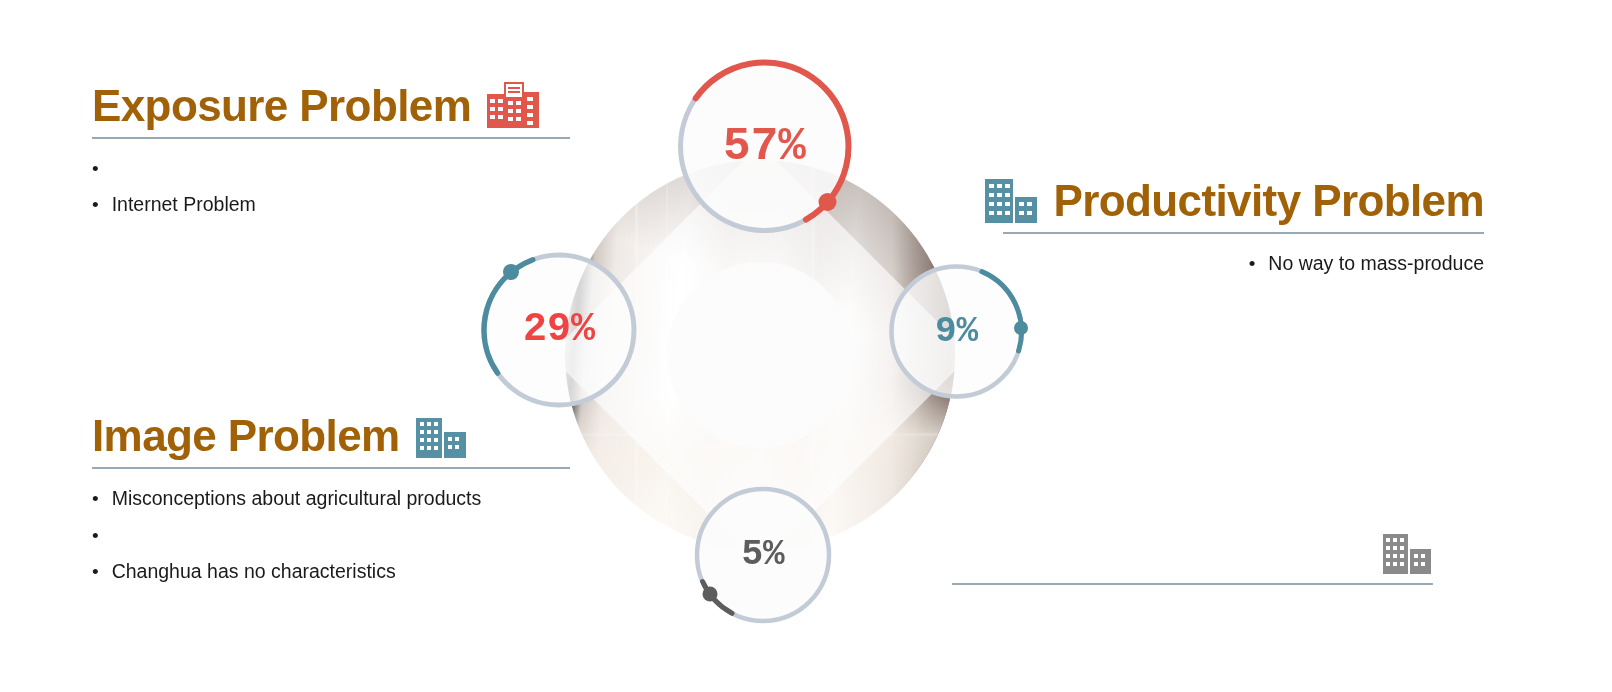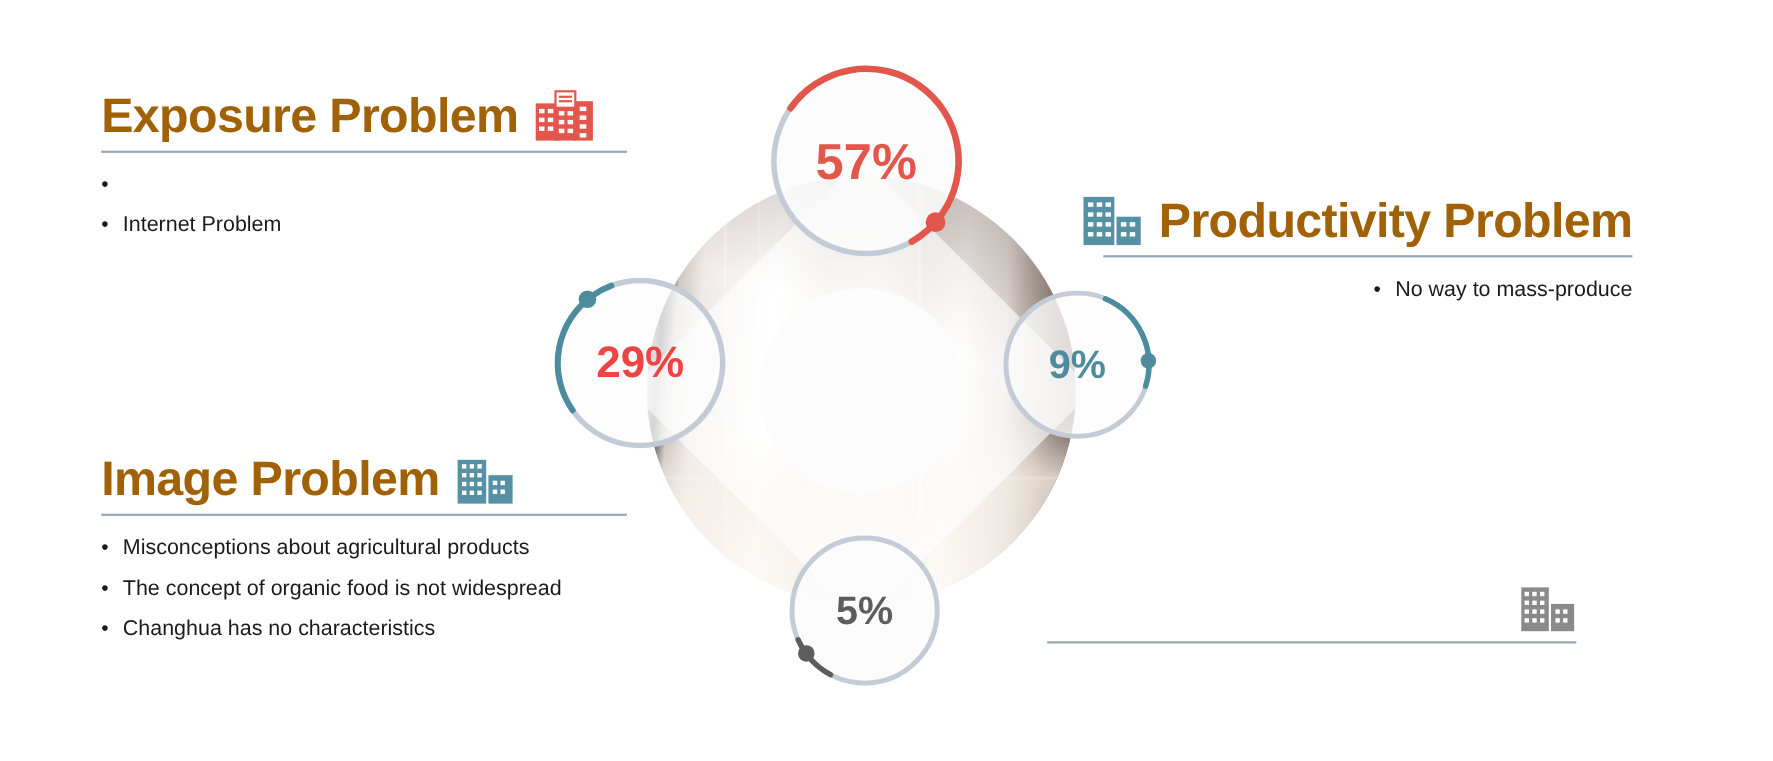--- a/index.html
+++ b/index.html
@@ -72,24 +72,25 @@
   #block-image        { left: 92px;  top: 414px; width: 478px; }
   #block-productivity { left: 1003px; top: 165px; width: 481px; margin-top: 12px; }
   #block-other        { left: 952px; top: 532px; width: 481px; }
 
   
   .bldg { display: block; flex: none; }
 
   
   #center {
     position: absolute;
-    left: 588px;
+    left: 565px;
     top: 160px;
     width: 390px;
     height: 390px;
+    font-family: Liberation Mono, monospace;
   }
 
   .photo-circle {
     position: absolute;
     inset: 0;
     border-radius: 50%;
     overflow: hidden;
   }
 
   
@@ -248,21 +249,20 @@
     </svg>
   </div>
   <div class="divider"></div>
   <ul class="bullets">
     <li>
       <span class="bullet-dot">•</span>
       <span>Misconceptions about agricultural products</span>
     </li>
     <li>
       <span class="bullet-dot">•</span>
-      <span>The concept of organic food is not widespread</span>
     </li>
     <li>
       <span class="bullet-dot">•</span>
       <span>Changhua has no characteristics</span>
     </li>
   </ul>
 </div>
 
 <div class="block" id="block-productivity">
   <div class="head-row right">

